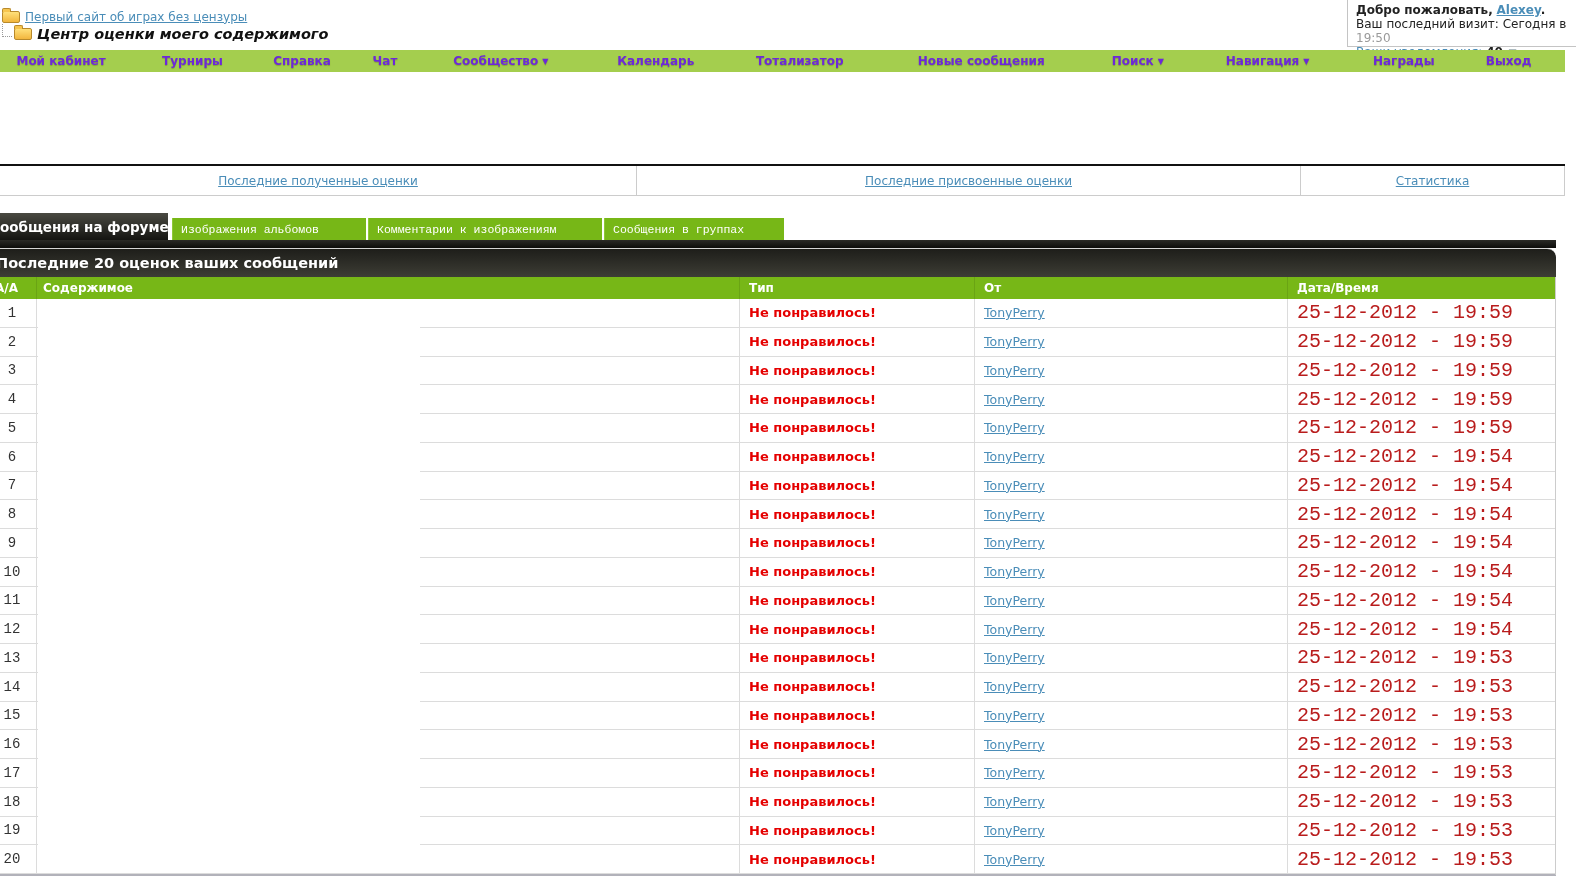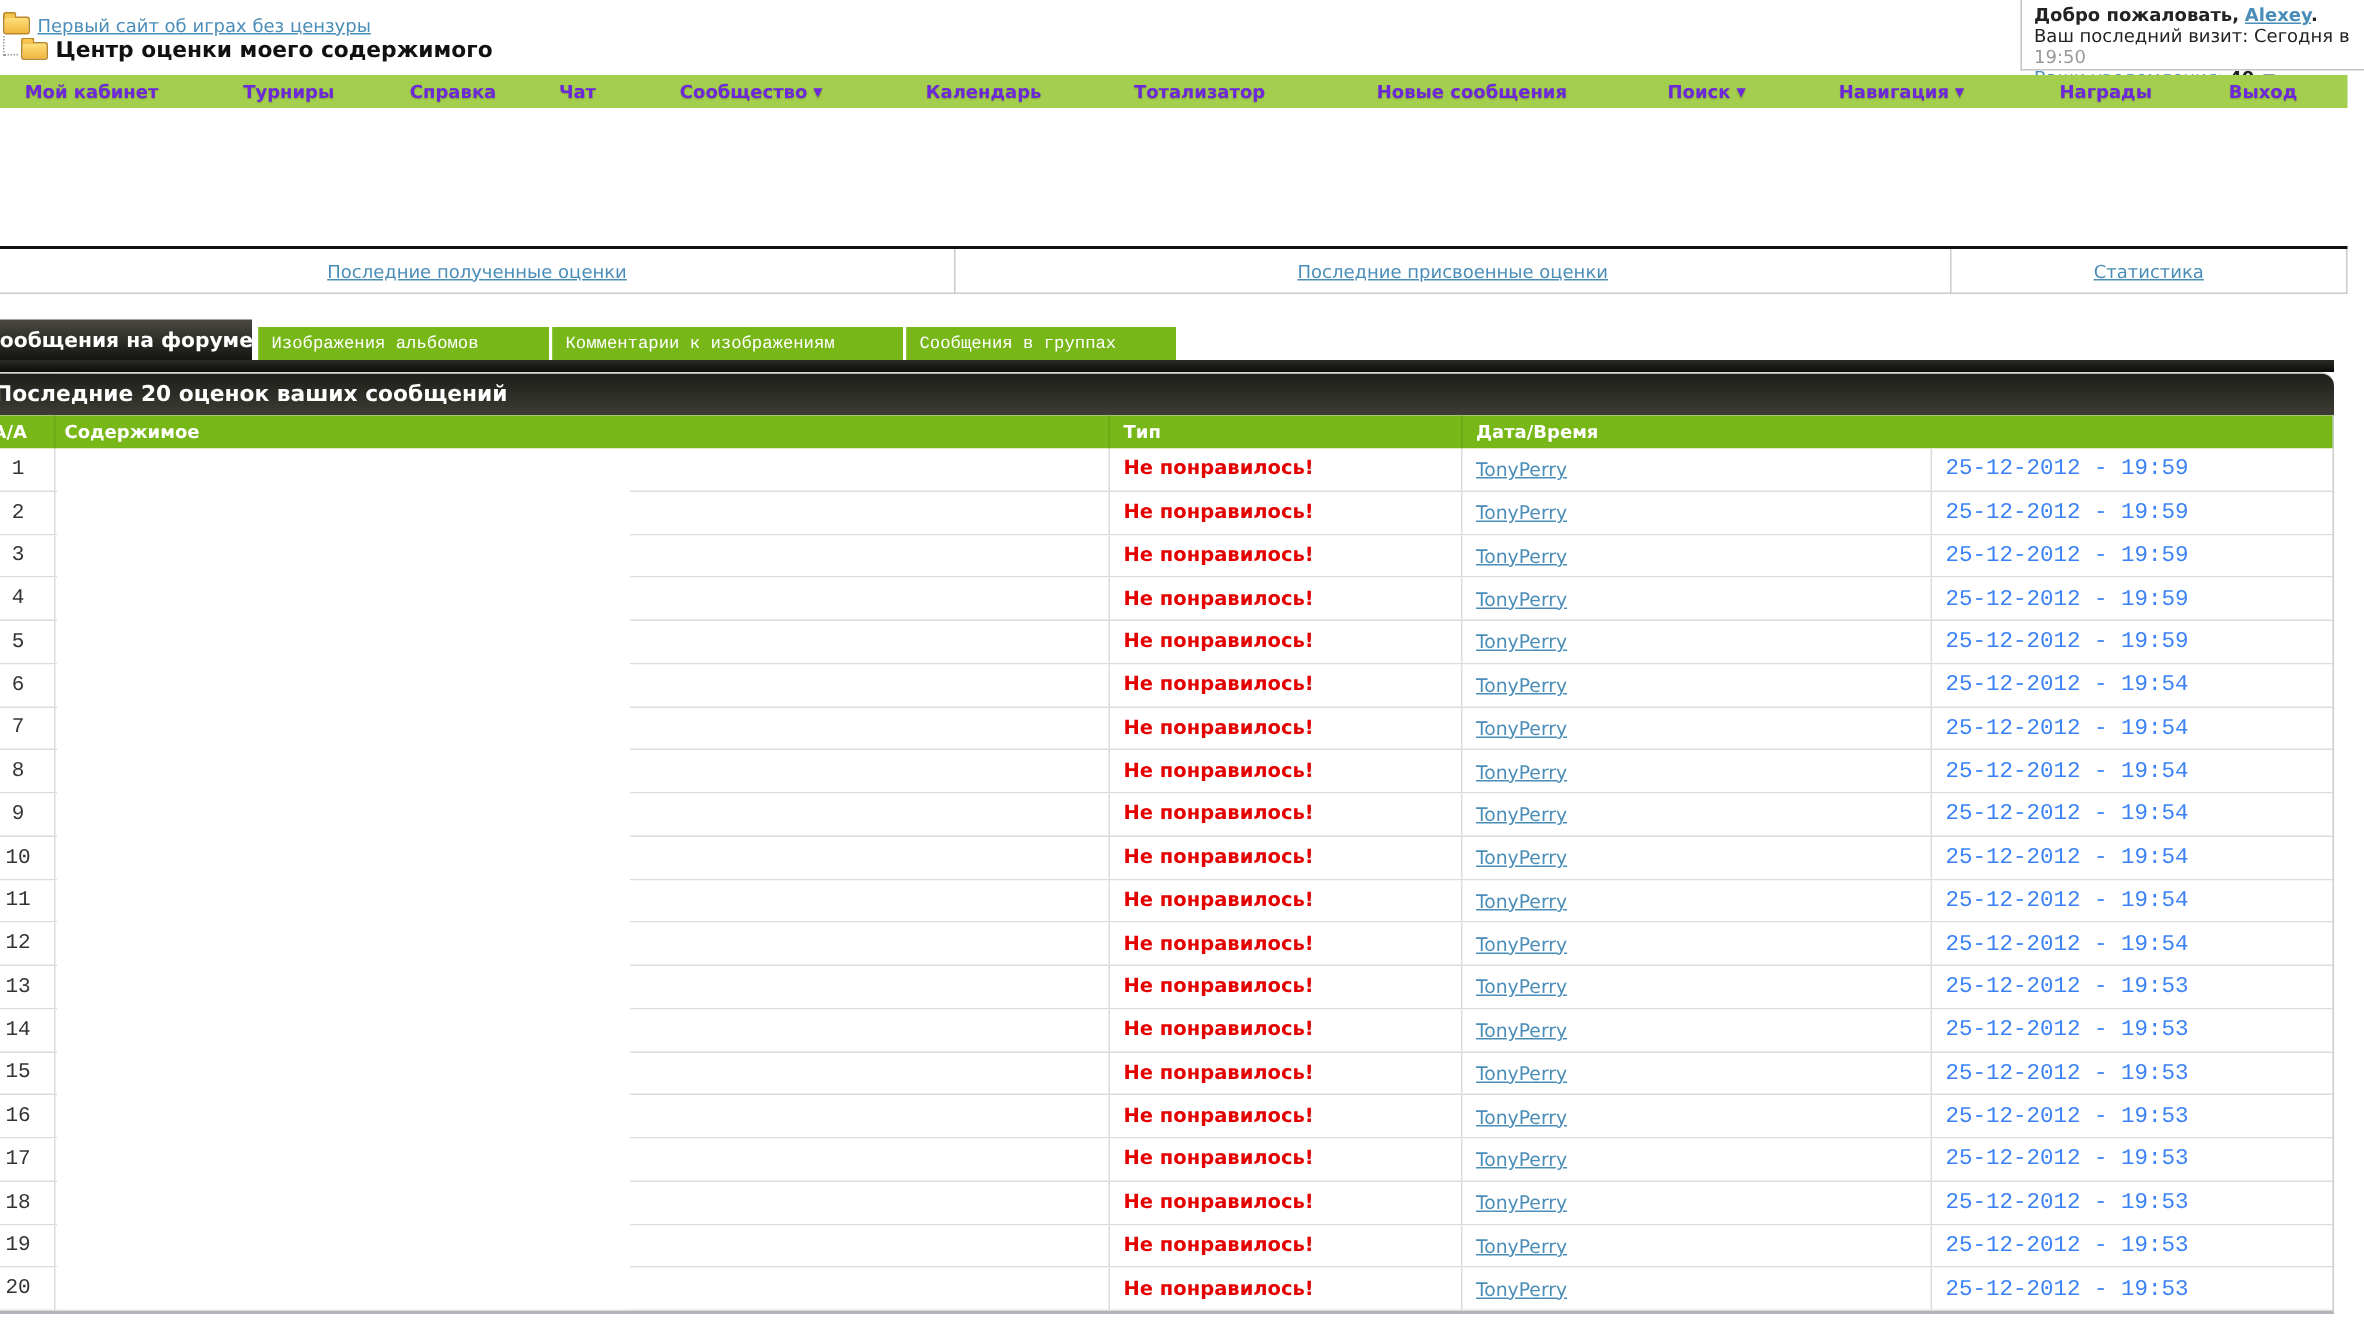--- a/index.html
+++ b/index.html
@@ -9,21 +9,21 @@
   
   .breadcrumbs{position:absolute;top:8px;left:2px;}
   .crumb-line{display:flex;align-items:center;height:17px;}
   .folder-icon{display:inline-block;width:16px;height:10px;position:relative;
       background:linear-gradient(#ffe07a,#f2b63e);border:1px solid #b8892b;border-radius:2px;margin-right:5px;}
   .folder-icon::before{content:'';position:absolute;top:-4px;left:-1px;width:7px;height:3px;
       background:#f6c54f;border:1px solid #b8892b;border-bottom:none;border-radius:2px 2px 0 0;}
   .tree-connector{display:inline-block;width:9px;height:12px;margin-top:-6px;
       border-left:1px dotted #9a9a9a;border-bottom:1px dotted #9a9a9a;margin-right:2px;}
   .site-link{font-size:12px;color:#4a8db8;text-decoration:underline;cursor:pointer;}
-  .page-title{font-size:14.5px;font-weight:bold;color:#111;}
+  .page-title{font-size:14.5px;font-weight:bold;color:#111;font-style:italic;}
 
   
   .welcome-box{position:absolute;top:0;left:1307px;width:258px;height:47px;box-sizing:border-box;
       border:1px solid #c4c4c4;border-top:none;padding:3px 8px;font-size:12px;line-height:14px;color:#222;margin-left:40px;}
   .welcome-box .bold{font-weight:bold;}
   .user-link,.notif-link{color:#4a8db8;text-decoration:underline;cursor:pointer;}
   .user-link{font-weight:bold;}
   .gray-time{color:#9a9a9a;}
   .notif-arrow{font-size:10px;color:#66808c;margin-left:2px;}
 
@@ -77,21 +77,21 @@
 
   .trow{display:flex;height:28.75px;box-sizing:border-box;border-bottom:1px solid #dcdcdc;background:#fff;}
   .td{box-sizing:border-box;display:flex;align-items:center;border-right:1px solid #dcdcdc;height:100%;}
   .c-num{width:37px;justify-content:center;padding-right:12px;
       font-family:"Liberation Mono","DejaVu Sans Mono",monospace;font-size:14px;color:#333;}
   .c-content{width:703px;}
   .c-type{width:235px;padding-left:9px;color:#e50000;font-weight:bold;font-size:13px;}
   .c-from{width:313px;padding-left:9px;}
   .c-from a{font-size:12.5px;color:#4a8db8;text-decoration:underline;cursor:pointer;}
   .c-date{width:268px;padding-left:9px;border-right:none;
-      font-family:"Liberation Mono","DejaVu Sans Mono",monospace;font-size:15px;color:#3b82f6;}
+      font-family:"Liberation Mono","DejaVu Sans Mono",monospace;font-size:20px;color:#b91c1c;}
   .table-bottom{width:1556px;height:2px;background:#b2b2ba;}
   .right-edge{position:absolute;top:277px;left:1555px;width:1px;height:598px;background:#ccc;}
 
   
   .content-overlay{position:absolute;top:300px;left:38px;width:382px;height:573px;background:#fff;}
 </style>
 </head>
 <body>
 
 <div class="page">
@@ -191,20 +191,21 @@
     <span>Последние 20 оценок ваших сообщений</span>
   </div>
 
   <div class="rtable">
     <div class="thead">
       <div class="th th-num">
           <span>А/А</span>
         </div>
       <div class="th th-content">Содержимое</div>
       <div class="th th-type">Тип</div>
+      <div class="th th-from">От</div>
       <div class="th th-date">Дата/Время</div>
     </div>
     <div>
         <div class="trow">
           <div class="td c-num">1</div>
           <div class="td c-content"></div>
           <div class="td c-type">Не понравилось!</div>
           <div class="td c-from">
             <a>TonyPerry</a>
           </div>

